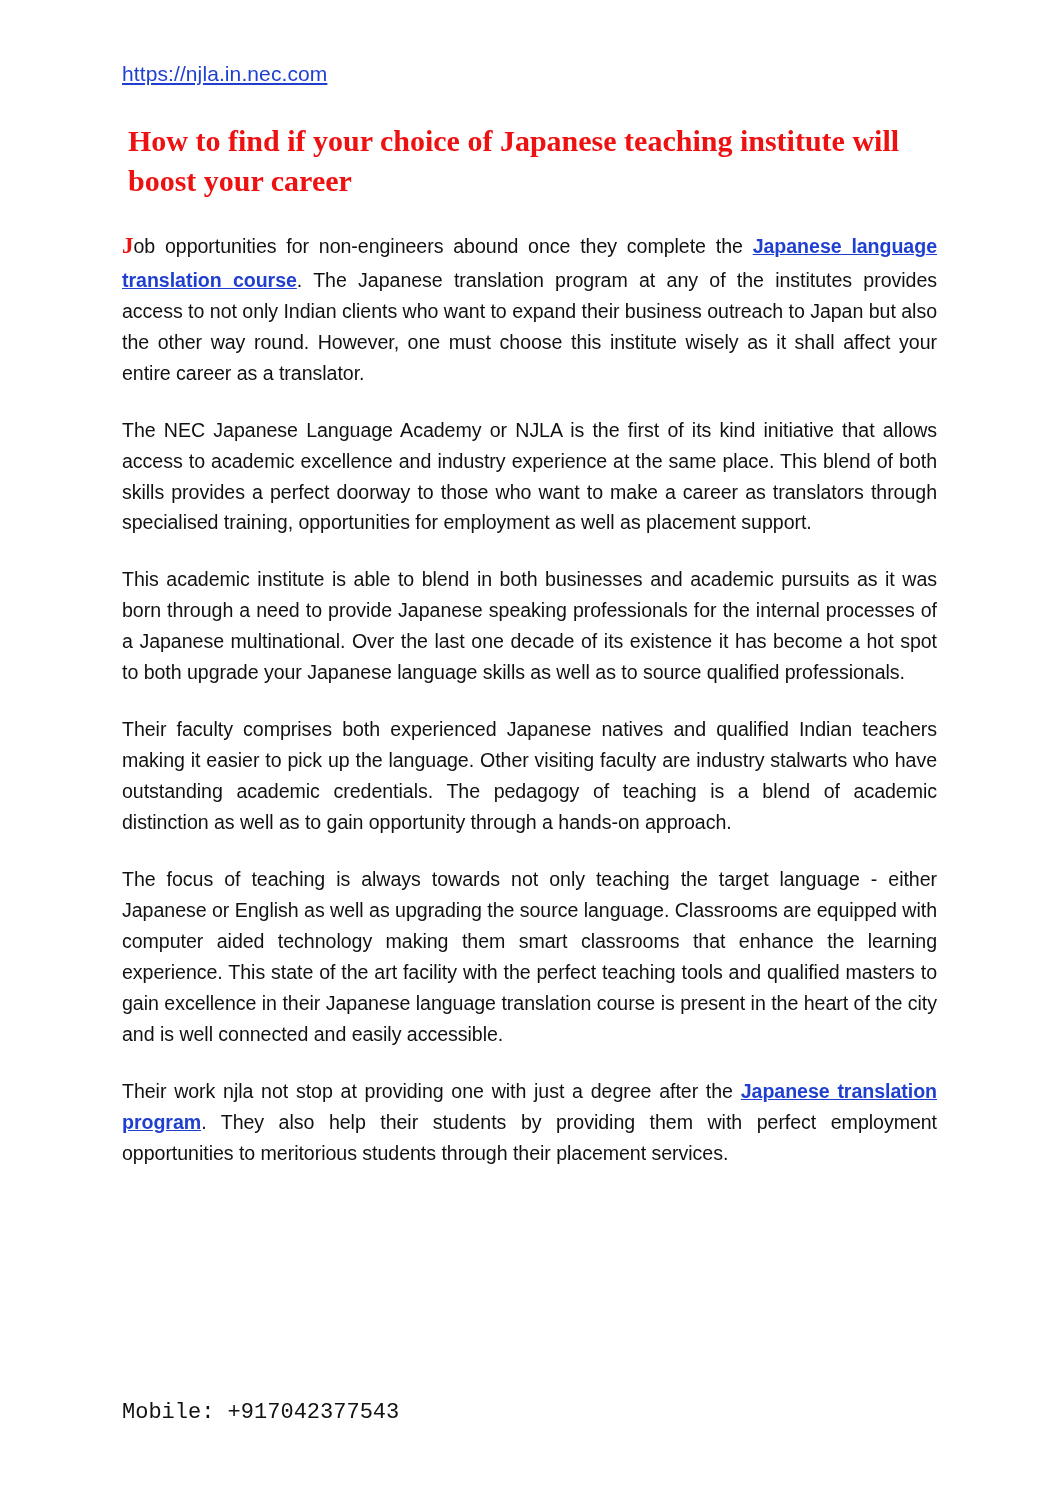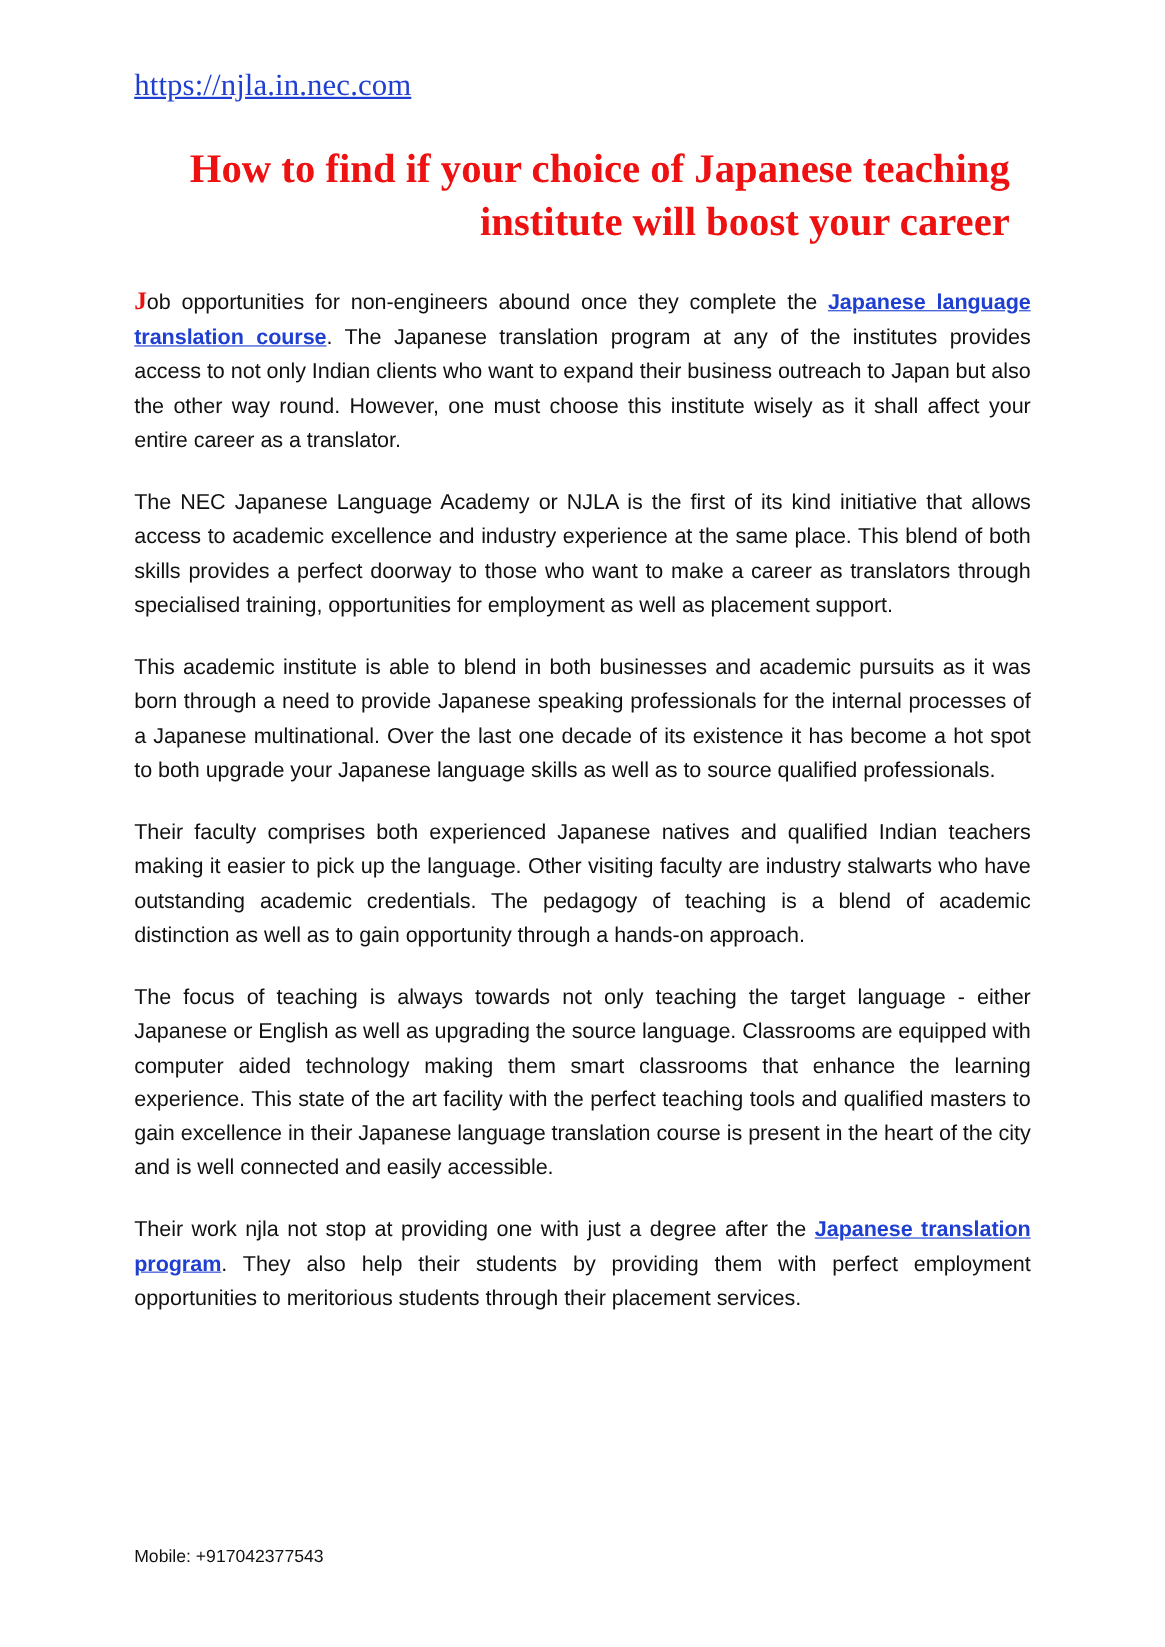--- a/index.html
+++ b/index.html
@@ -14,39 +14,38 @@
   .page {
     position: relative;
     width: 1059px;
     height: 1497px;
     background: #ffffff;
     box-sizing: border-box;
     padding: 60px 122px 0 122px;
     overflow: hidden;
   }
   .url-line {
-    font-family: Liberation Serif, serif;
-    font-size: 28px;
+    font-family: Liberation Sans, sans-serif;
+    font-size: 21px;
     color: #1f3fd0;
     text-decoration: underline;
     line-height: 1.3;
     margin-bottom: 34px;
     display: inline-block;
     letter-spacing: 0.1px;
   }
   .doc-title {
     font-family: "Liberation Serif", serif;
     font-weight: bold;
-    font-size: 37px;
+    font-size: 30px;
     color: #ee1111;
     line-height: 1.32;
     margin: 0 0 28px 0;
     padding-left: 6px;
     max-width: 790px;
-    text-align: right;
   }
   .para {
     font-size: 19.6px;
     line-height: 1.58;
     text-align: justify;
     margin: 0 0 26px 0;
     color: #111111;
     letter-spacing: -0.05px;
   }
   .para:last-of-type {
@@ -60,22 +59,23 @@
   }
   a.inline-link {
     color: #1f3fd0;
     text-decoration: underline;
     font-weight: bold;
   }
   .footer {
     position: absolute;
     left: 122px;
     bottom: 72px;
-    font-size: 16px;
+    font-size: 22px;
     color: #111111;
+    font-family: Liberation Mono, monospace;
   }
 </style>
 </head>
 <body>
 
 <div class="page">
 
   <a class="url-line" href="#">https://njla.in.nec.com</a>
 
   <h1 class="doc-title">How to find if your choice of Japanese teaching institute will boost your career</h1>

